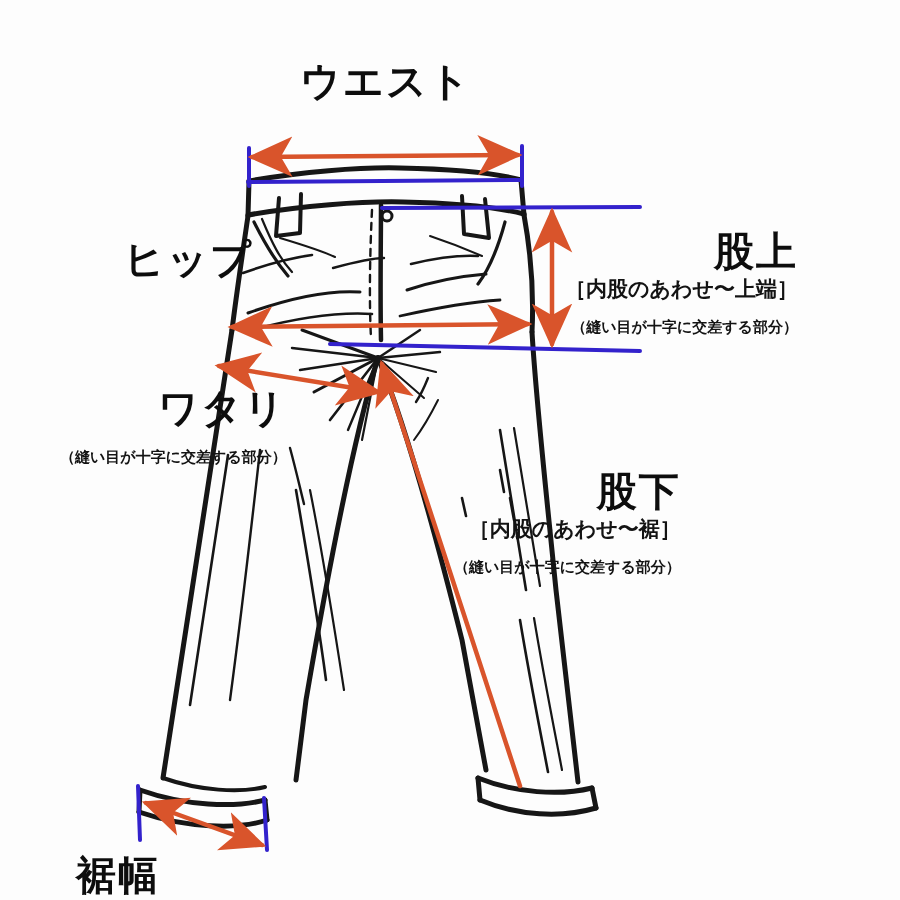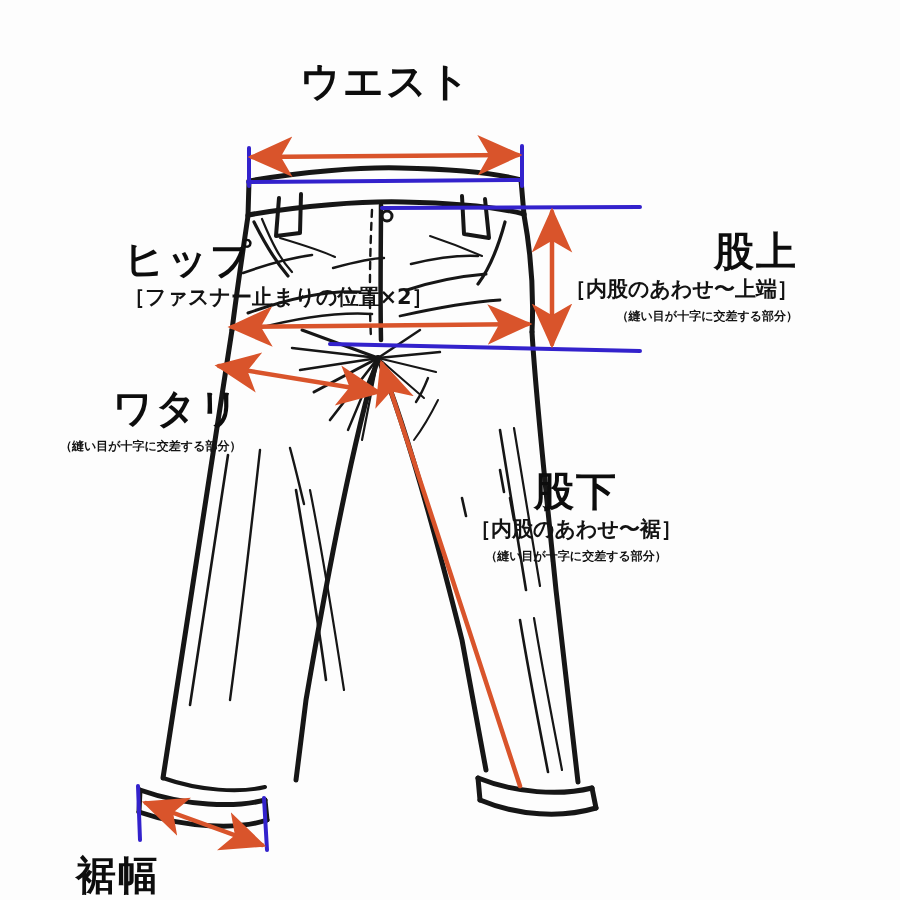--- a/index.html
+++ b/index.html
@@ -37,33 +37,33 @@
     font-family: "DejaVu Sans", "Liberation Sans", sans-serif;
   }
   .lbl-sub {
     font-size: 21px;
     font-weight: 700;
     color: #131313;
     letter-spacing: 0px;
     margin-top: 2px;
   }
   .lbl-note {
-    font-size: 12px;
+    font-size: 15px;
     font-weight: 700;
     color: #131313;
     letter-spacing: 0px;
-    margin-top: 7px;
+    margin-top: 17px;
   }
 
   
   #label-waist   { left: 300px; top: 58px;  text-align: center; }
   #label-hip     { left: 124px; top: 236px; text-align: left; }
   #label-rise    { left: 565px; top: 228px; text-align: right; }
   #label-thigh   { left: 60px;  top: 385px; text-align: right; }
-  #label-inseam  { left: 470px; top: 468px; text-align: center; }
+  #label-inseam  { left: 454px; top: 468px; text-align: right; }
   #label-hem     { left: 76px;  top: 852px; text-align: left; }
 </style>
 </head>
 <body>
 
 <div id="page">
 
   <svg id="diagram-svg" viewBox="0 0 900 900">
     <defs>
       <marker id="arrow-end" markerWidth="11" markerHeight="11" refX="9" refY="5.5" orient="auto">
@@ -176,21 +176,20 @@
       <line x1="146" y1="803" x2="262" y2="845" marker-start="url(#arrow-start)" marker-end="url(#arrow-end)"></line>
     </g>
   </svg>
 
   <div class="label-block" id="label-waist">
     <div class="lbl-title">ウエスト</div>
   </div>
 
   <div class="label-block" id="label-hip">
     <div class="lbl-title">ヒップ</div>
-    <div class="lbl-sub">［ファスナー止まりの位置×2］</div>
   </div>
 
   <div class="label-block" id="label-rise">
     <div class="lbl-title">股上</div>
     <div class="lbl-sub">［内股のあわせ〜上端］</div>
     <div class="lbl-note">（縫い目が十字に交差する部分）</div>
   </div>
 
   <div class="label-block" id="label-thigh">
     <div class="lbl-title">ワタリ</div>

